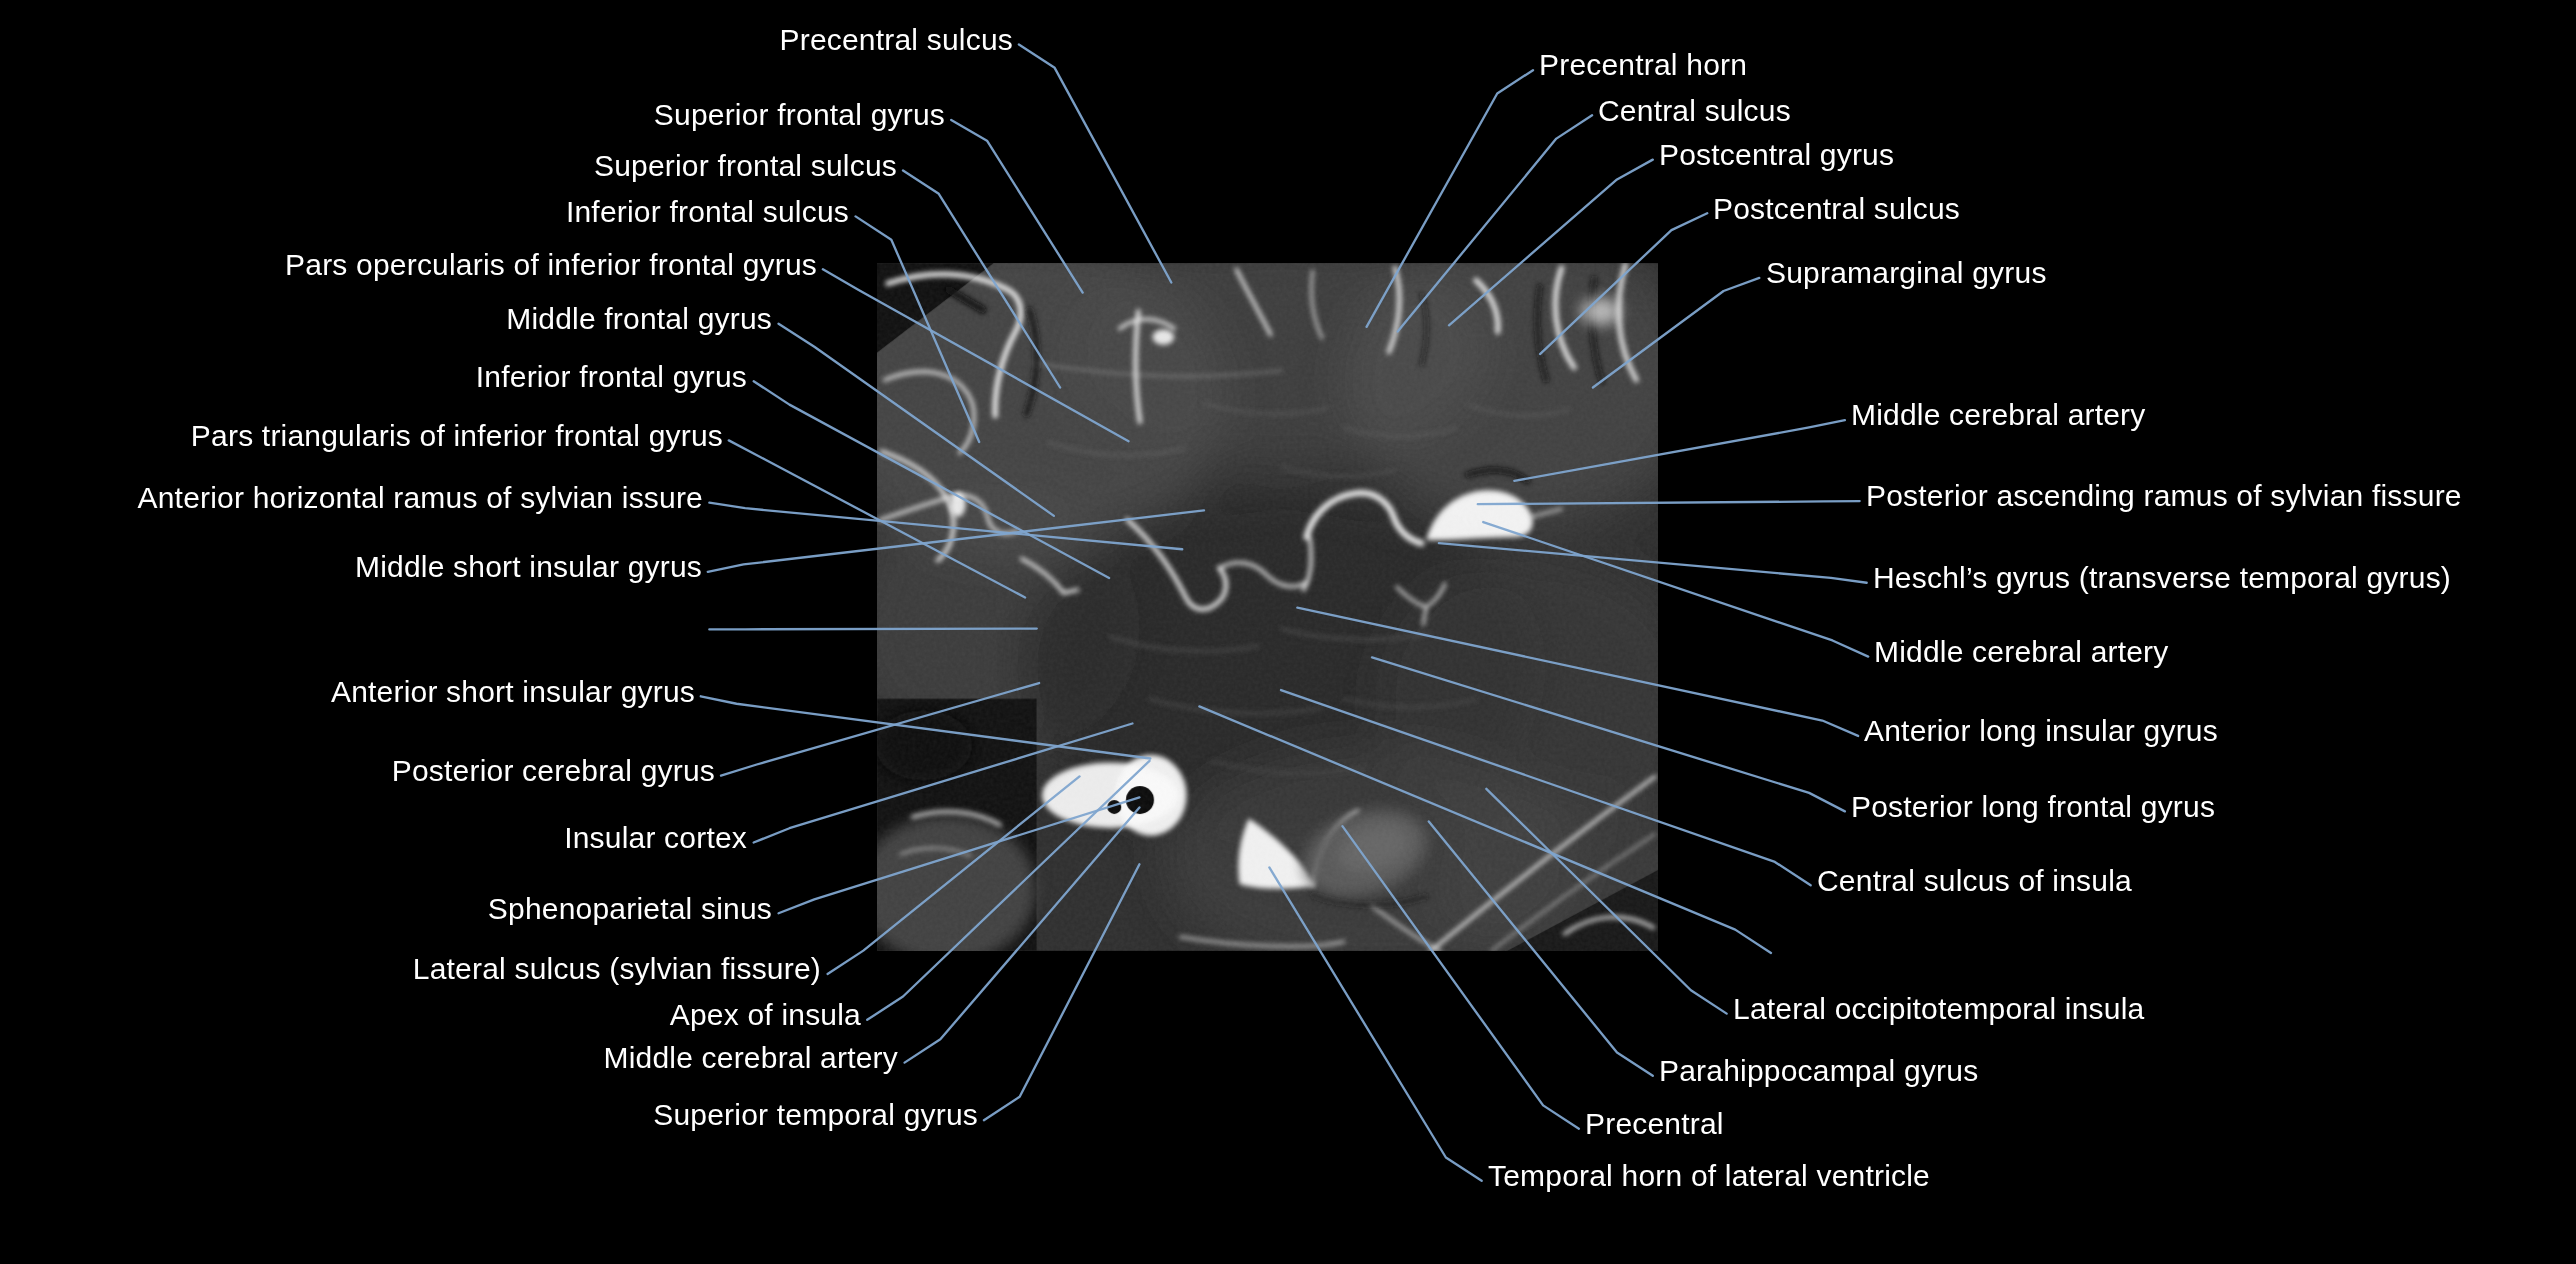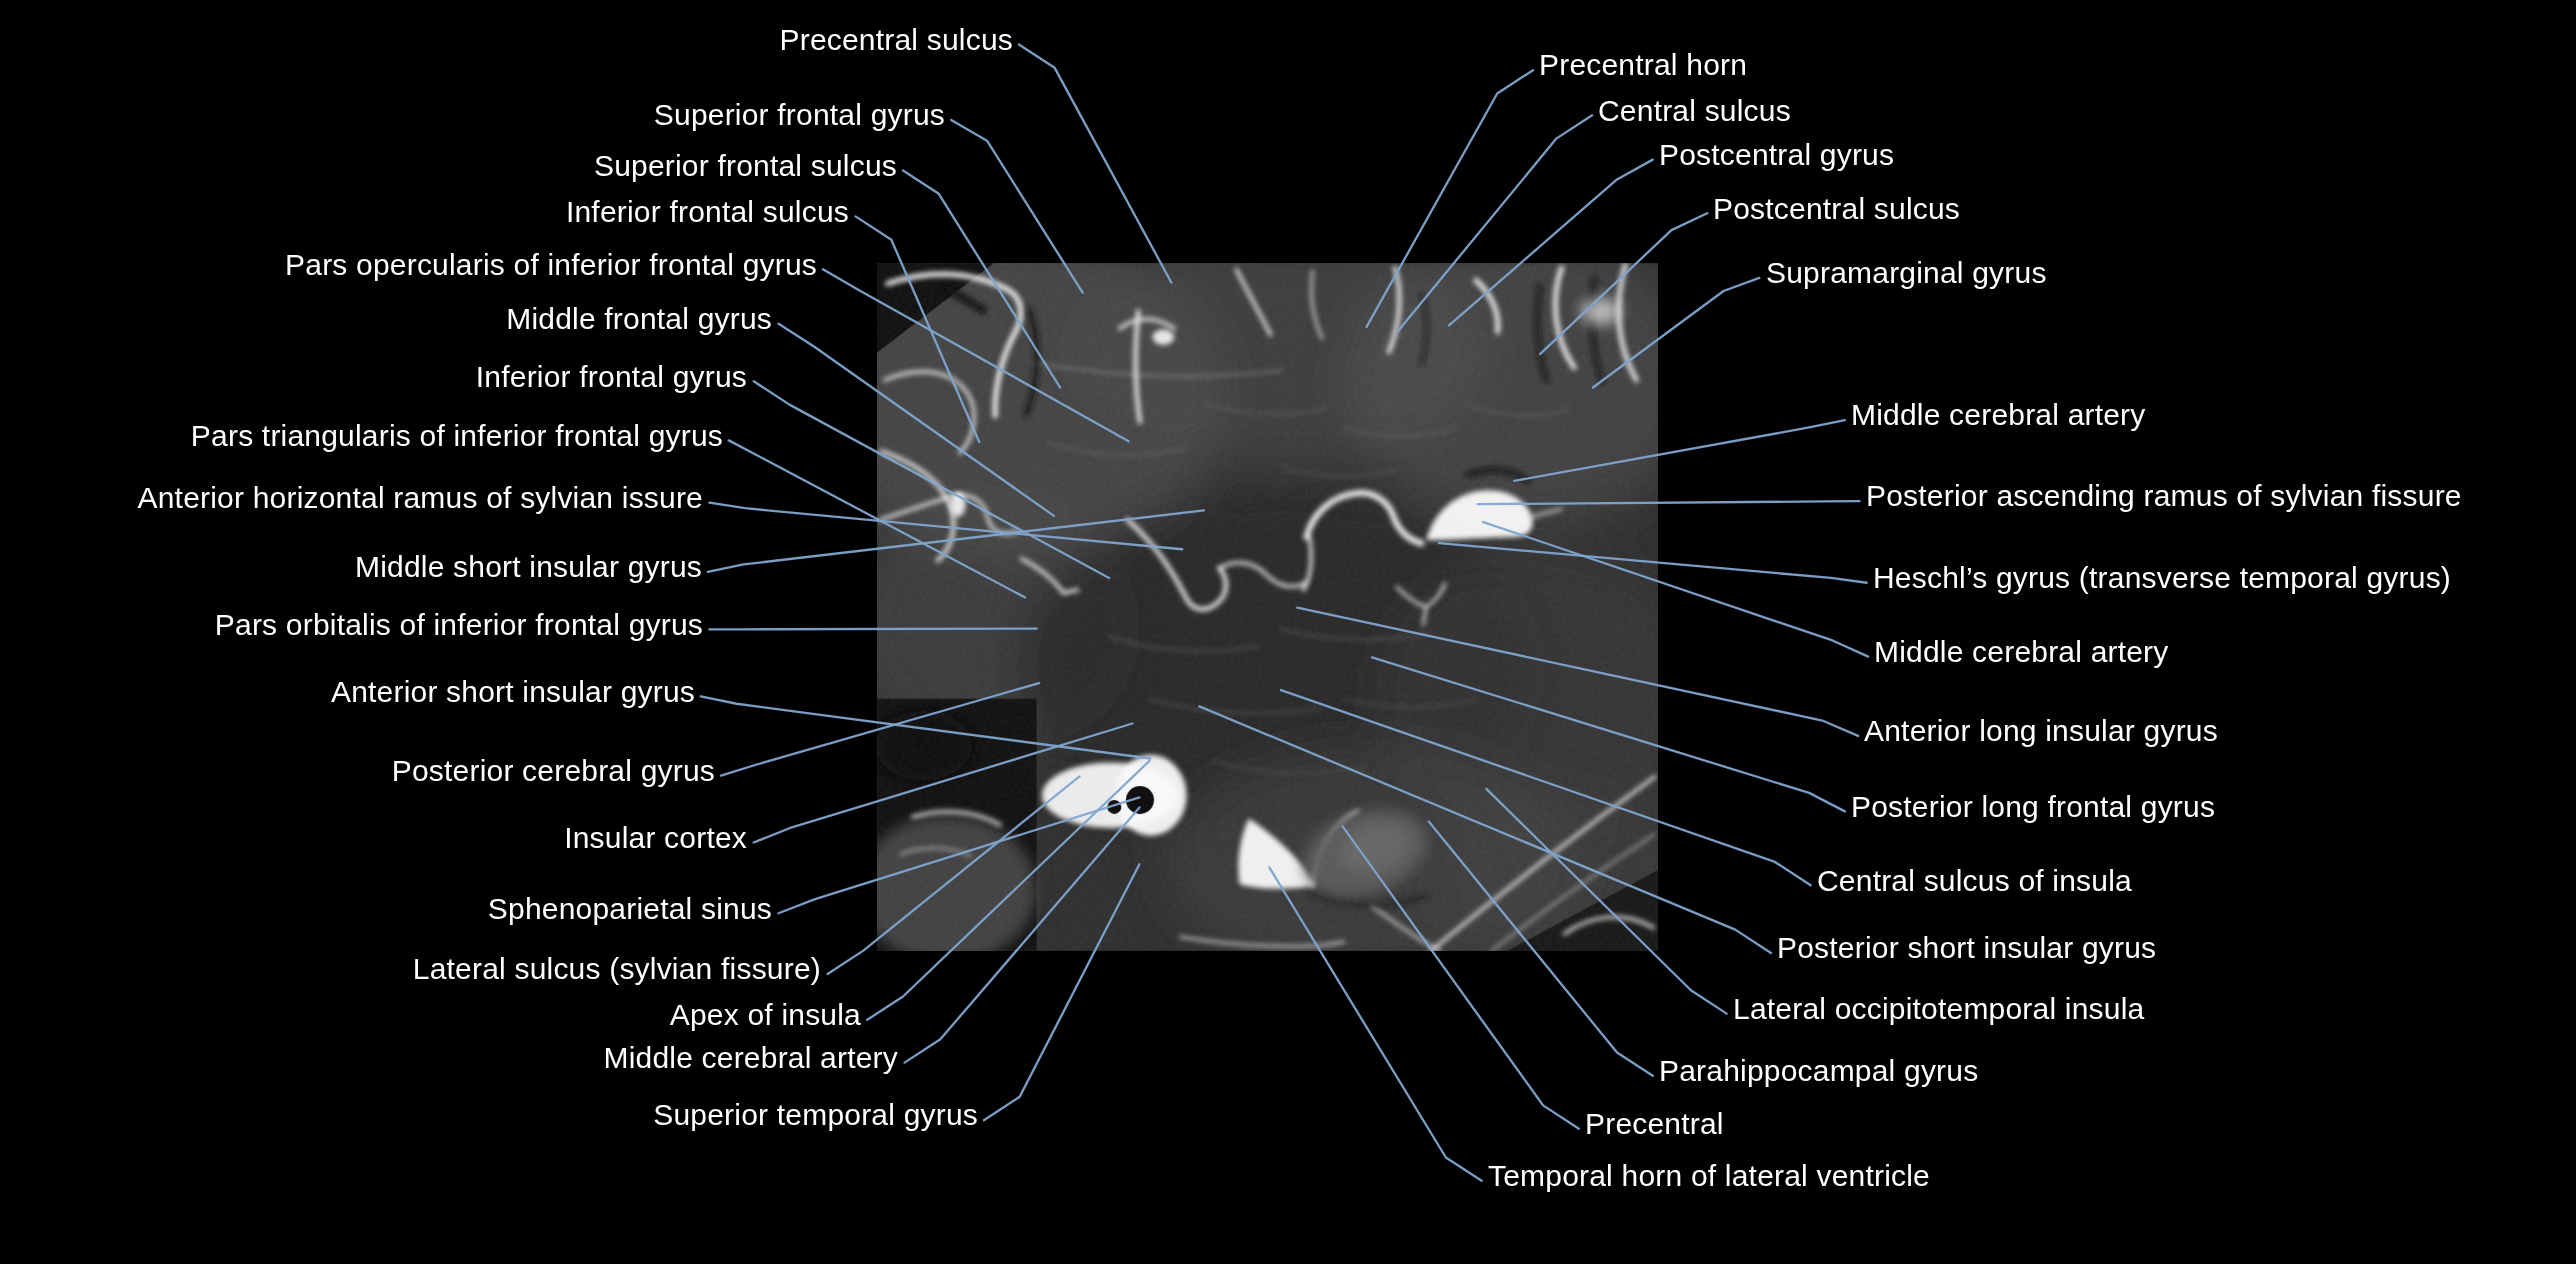--- a/index.html
+++ b/index.html
@@ -188,42 +188,40 @@
       <div class="anat-label side-left" style="top: 22px; right: 1563px;">Precentral sulcus</div>
       <div class="anat-label side-left" style="top: 97px; right: 1631px;">Superior frontal gyrus</div>
       <div class="anat-label side-left" style="top: 148px; right: 1679px;">Superior frontal sulcus</div>
       <div class="anat-label side-left" style="top: 194px; right: 1727px;">Inferior frontal sulcus</div>
       <div class="anat-label side-left" style="top: 247px; right: 1759px;">Pars opercularis of inferior frontal gyrus</div>
       <div class="anat-label side-left" style="top: 301px; right: 1804px;">Middle frontal gyrus</div>
       <div class="anat-label side-left" style="top: 359px; right: 1829px;">Inferior frontal gyrus</div>
       <div class="anat-label side-left" style="top: 418px; right: 1853px;">Pars triangularis of inferior frontal gyrus</div>
       <div class="anat-label side-left" style="top: 480px; right: 1873px;">Anterior horizontal ramus of sylvian issure</div>
       <div class="anat-label side-left" style="top: 549px; right: 1874px;">Middle short insular gyrus</div>
-      <div class="anat-label side-left" style="top: 607px; right: 1873px;">Pars orbitalis of inferior frontal gyrus</div>
       <div class="anat-label side-left" style="top: 674px; right: 1881px;">Anterior short insular gyrus</div>
       <div class="anat-label side-left" style="top: 753px; right: 1861px;">Posterior cerebral gyrus</div>
       <div class="anat-label side-left" style="top: 820px; right: 1829px;">Insular cortex</div>
       <div class="anat-label side-left" style="top: 891px; right: 1804px;">Sphenoparietal sinus</div>
       <div class="anat-label side-left" style="top: 951px; right: 1755px; margin-left: 28px;">Lateral sulcus (sylvian fissure)</div>
       <div class="anat-label side-left" style="top: 997px; right: 1715px;">Apex of insula</div>
       <div class="anat-label side-left" style="top: 1040px; right: 1678px;">Middle cerebral artery</div>
       <div class="anat-label side-left" style="top: 1097px; right: 1598px;">Superior temporal gyrus</div>
       <div class="anat-label side-right" style="top: 47px; left: 1539px;">Precentral horn</div>
       <div class="anat-label side-right" style="top: 93px; left: 1598px;">Central sulcus</div>
       <div class="anat-label side-right" style="top: 137px; left: 1659px;">Postcentral gyrus</div>
       <div class="anat-label side-right" style="top: 191px; left: 1713px;">Postcentral sulcus</div>
       <div class="anat-label side-right" style="top: 255px; left: 1766px;">Supramarginal gyrus</div>
       <div class="anat-label side-right" style="top: 397px; left: 1851px;">Middle cerebral artery</div>
       <div class="anat-label side-right" style="top: 478px; left: 1866px;">Posterior ascending ramus of sylvian fissure</div>
       <div class="anat-label side-right" style="top: 560px; left: 1873px;">Heschl’s gyrus (transverse temporal gyrus)</div>
       <div class="anat-label side-right" style="top: 634px; left: 1874px;">Middle cerebral artery</div>
       <div class="anat-label side-right" style="top: 713px; left: 1864px;">Anterior long insular gyrus</div>
       <div class="anat-label side-right" style="top: 789px; left: 1851px;">Posterior long frontal gyrus</div>
       <div class="anat-label side-right" style="top: 863px; left: 1817px;">Central sulcus of insula</div>
-      <div class="anat-label side-right" style="top: 930px; left: 1777px;">Posterior short insular gyrus</div>
       <div class="anat-label side-right" style="top: 991px; left: 1733px;">Lateral occipitotemporal insula</div>
       <div class="anat-label side-right" style="top: 1053px; left: 1659px;">Parahippocampal gyrus</div>
       <div class="anat-label side-right" style="top: 1106px; left: 1585px;">Precentral</div>
       <div class="anat-label side-right" style="top: 1158px; left: 1488px;">Temporal horn of lateral ventricle</div>
     </div>
 
 </div>
 
 
 </body></html>

